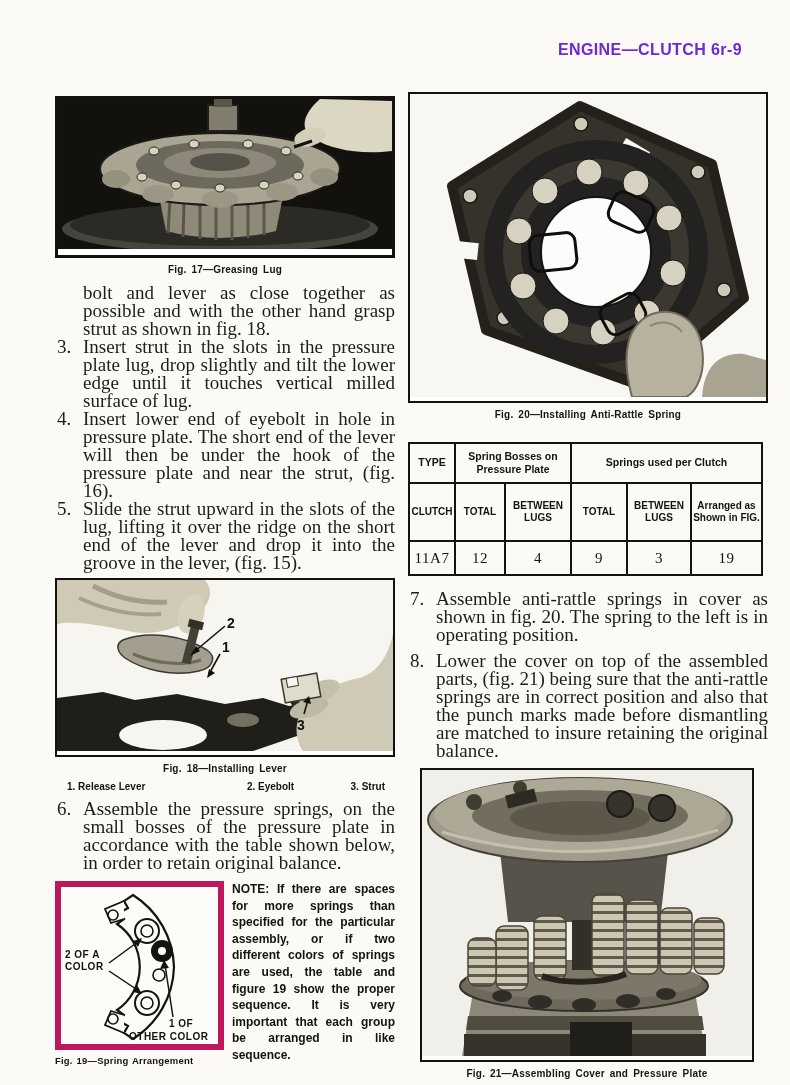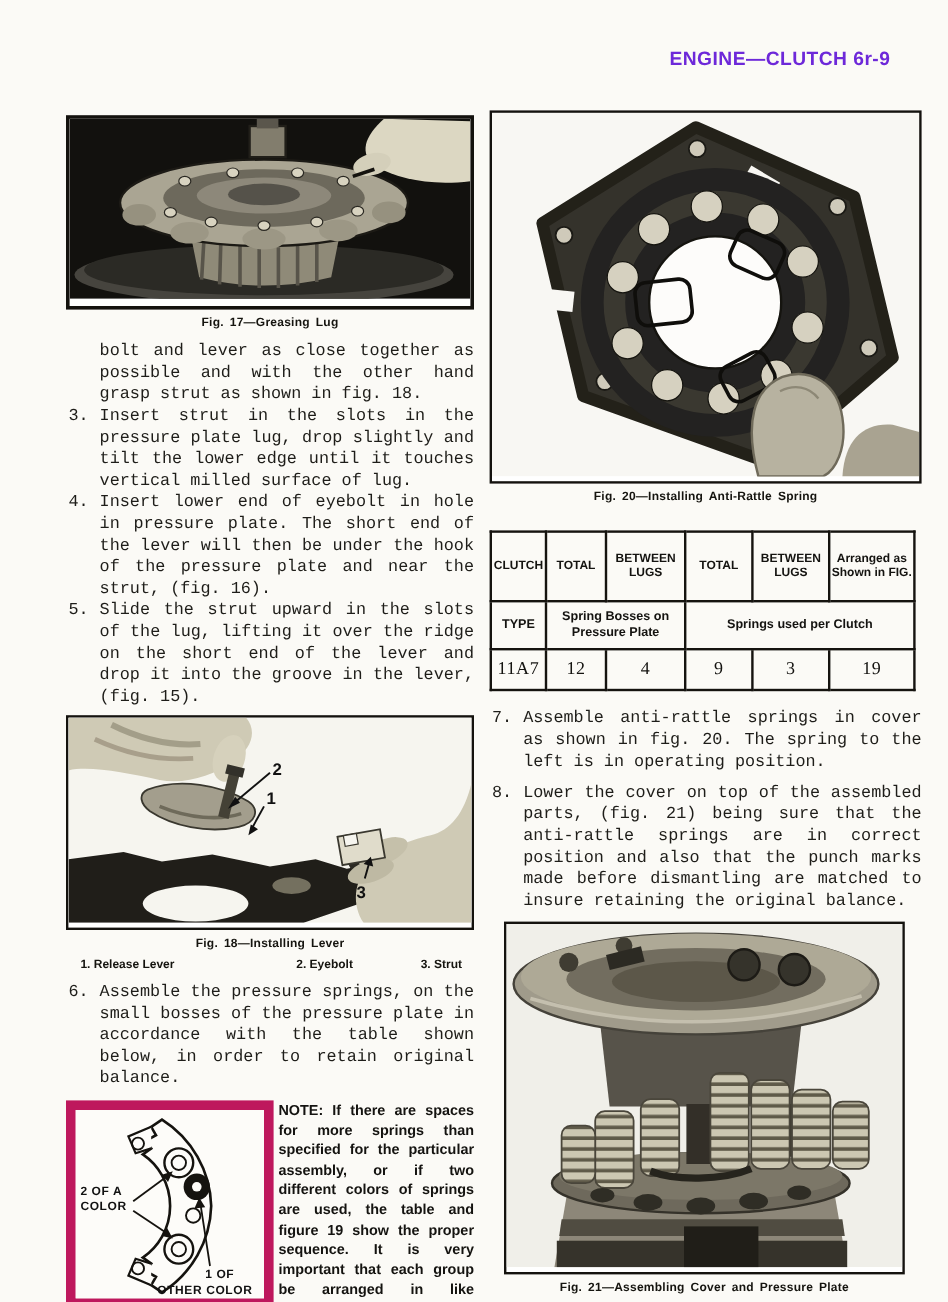--- a/index.html
+++ b/index.html
@@ -7,33 +7,33 @@
         font-family:"Liberation Serif",serif;overflow:hidden;margin:0 auto;}
   .page-header{position:absolute;top:41px;right:48px;font-family:"Liberation Sans",sans-serif;
         font-weight:700;font-size:16px;letter-spacing:.4px;color:#6d28d9;}
   .col-left{position:absolute;left:55px;top:0;width:340px;}
   .col-right{position:absolute;left:408px;top:0;width:360px;}
   .figbox{border:3px solid #14120e;background:#fff;overflow:hidden;}
   .figbox svg{display:block;}
   .thinbox{border-width:2px;}
   .caption{font-family:"Liberation Sans",sans-serif;font-weight:700;font-size:10px;
         text-align:center;letter-spacing:.2px;word-spacing:2px;color:#15140f;margin-top:6px;}
-  .body-text{font-size:14px;line-height:18px;text-align:justify;font-family:Liberation Mono, monospace;}
+  .body-text{font-size:19px;line-height:18px;text-align:justify;}
   .intro{padding-left:28px;margin-top:9px;}
   .step{position:relative;padding-left:28px;margin-top:0;}
   .step .num{position:absolute;left:2px;}
   .legend{display:flex;font-family:"Liberation Sans",sans-serif;font-weight:700;font-size:10px;
         margin-top:7px;color:#15140f;}
   .legend span:nth-child(1){flex:1.25;padding-left:12px;}
   .legend span:nth-child(2){flex:1;text-align:right;}
   .legend span:nth-child(3){flex:.9;text-align:right;padding-right:10px;}
   .note-wrap{margin-top:9px;}
   .note-wrap::after{content:"";display:block;clear:both;}
   .fig19-float{float:left;width:177px;}
-  .fig19box{width:157px;height:157px;border:8px solid #be185d;background:#fdfcf9;}
+  .fig19box{width:157px;height:157px;border:6px solid #be185d;background:#fdfcf9;}
   .fig19cap{text-align:left;font-size:9.5px;margin-top:5px;word-spacing:1px;}
   .note{margin:0;padding-left:28px;font-family:"Liberation Sans",sans-serif;font-weight:700;
         font-size:12px;line-height:16.6px;text-align:justify;word-spacing:2px;color:#141310;}
   .spec-table{border-collapse:collapse;margin-top:22px;width:353px;
         font-family:"Liberation Sans",sans-serif;color:#141310;table-layout:fixed;}
   .spec-table th,.spec-table td{border:2px solid #15130f;text-align:center;padding:2px 1px;}
   .spec-table .grp{font-size:10.5px;font-weight:700;line-height:1.25;height:34px;}
   .spec-table .sub{font-size:10px;font-weight:700;line-height:1.2;height:52px;}
   .spec-table .val{font-family:"Liberation Serif",serif;font-size:15px;height:28px;letter-spacing:.5px;}
   .mt6{margin-top:6px;} .mt8{margin-top:8px;} .mt14{margin-top:14px;}
@@ -230,31 +230,31 @@
       <colgroup>
           <col style="width:46px">
           <col style="width:50px">
           <col style="width:66px">
           <col style="width:56px">
           <col style="width:64px">
           <col style="width:71px">
         </colgroup>
       <tbody>
           <tr>
+        <th class="grp">TYPE</th>
+        <th class="grp" colspan="2">Spring Bosses on Pressure Plate</th>
+        <th class="grp" colspan="3">Springs used per Clutch</th>
+      </tr>
+      <tr>
         <th class="sub">CLUTCH</th>
         <th class="sub">TOTAL</th>
         <th class="sub">BETWEEN LUGS</th>
         <th class="sub">TOTAL</th>
         <th class="sub">BETWEEN LUGS</th>
         <th class="sub">Arranged as Shown in FIG.</th>
-      </tr>
-      <tr>
-        <th class="grp">TYPE</th>
-        <th class="grp" colspan="2">Spring Bosses on Pressure Plate</th>
-        <th class="grp" colspan="3">Springs used per Clutch</th>
       </tr>
       <tr>
         <td class="val">11A7</td>
         <td class="val">12</td>
         <td class="val">4</td>
         <td class="val">9</td>
         <td class="val">3</td>
         <td class="val">19</td>
       </tr>
     </tbody>

